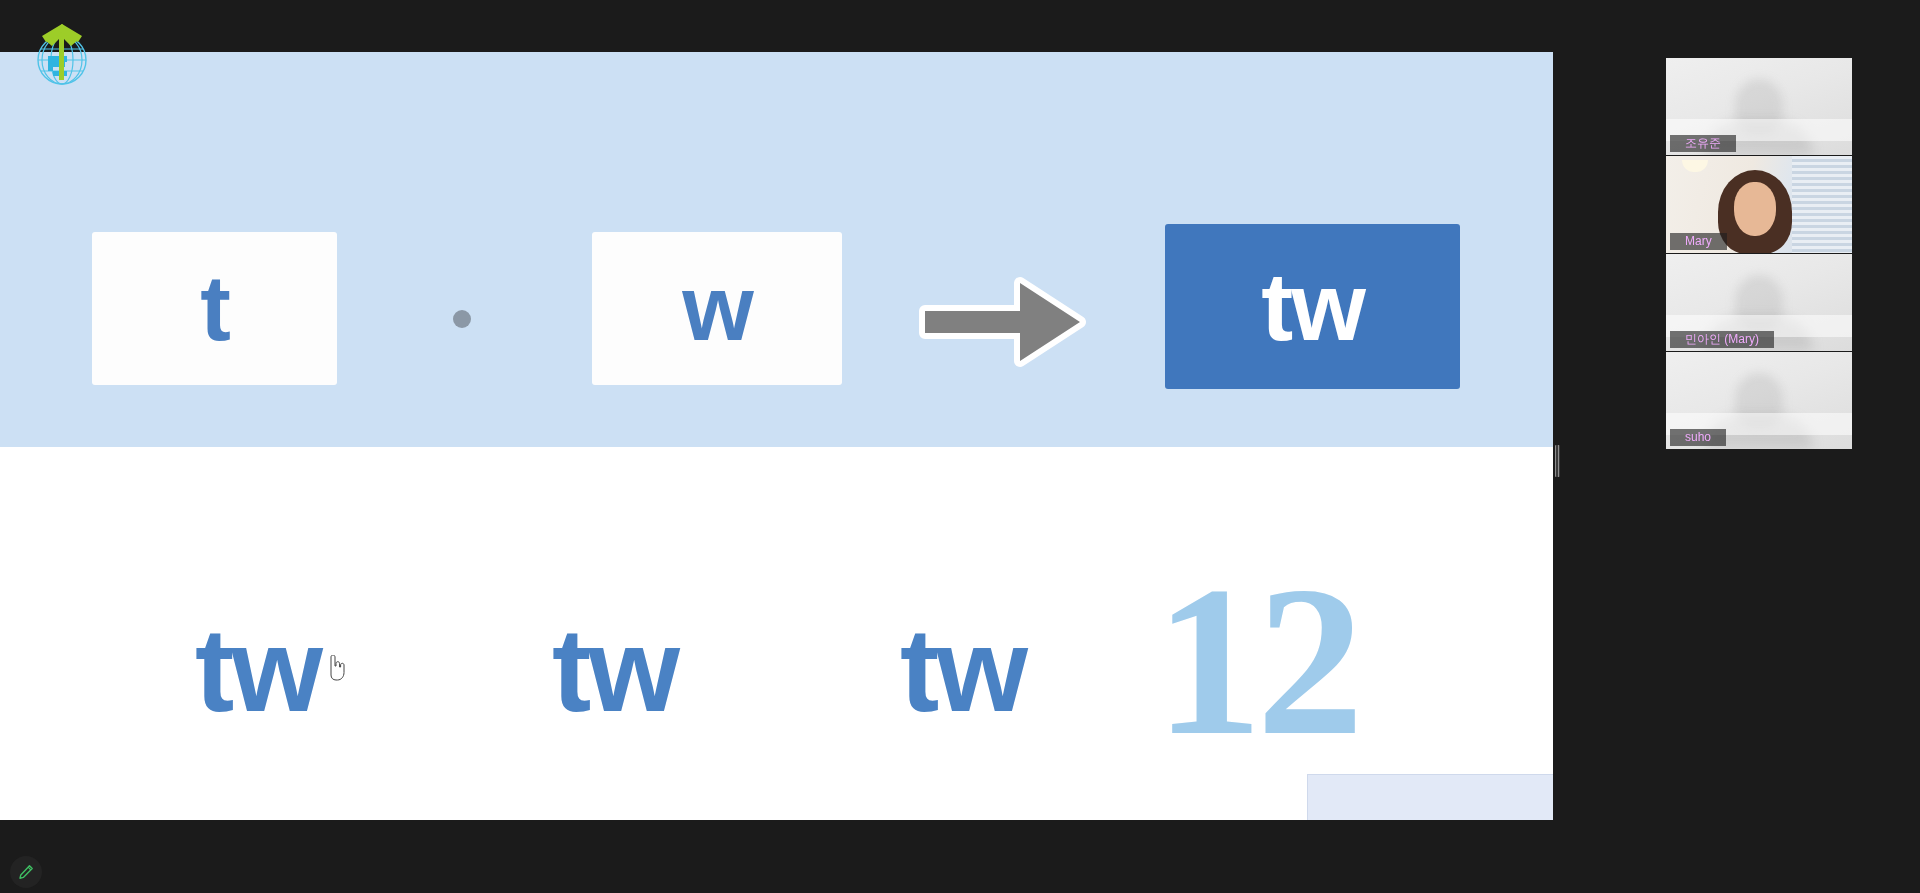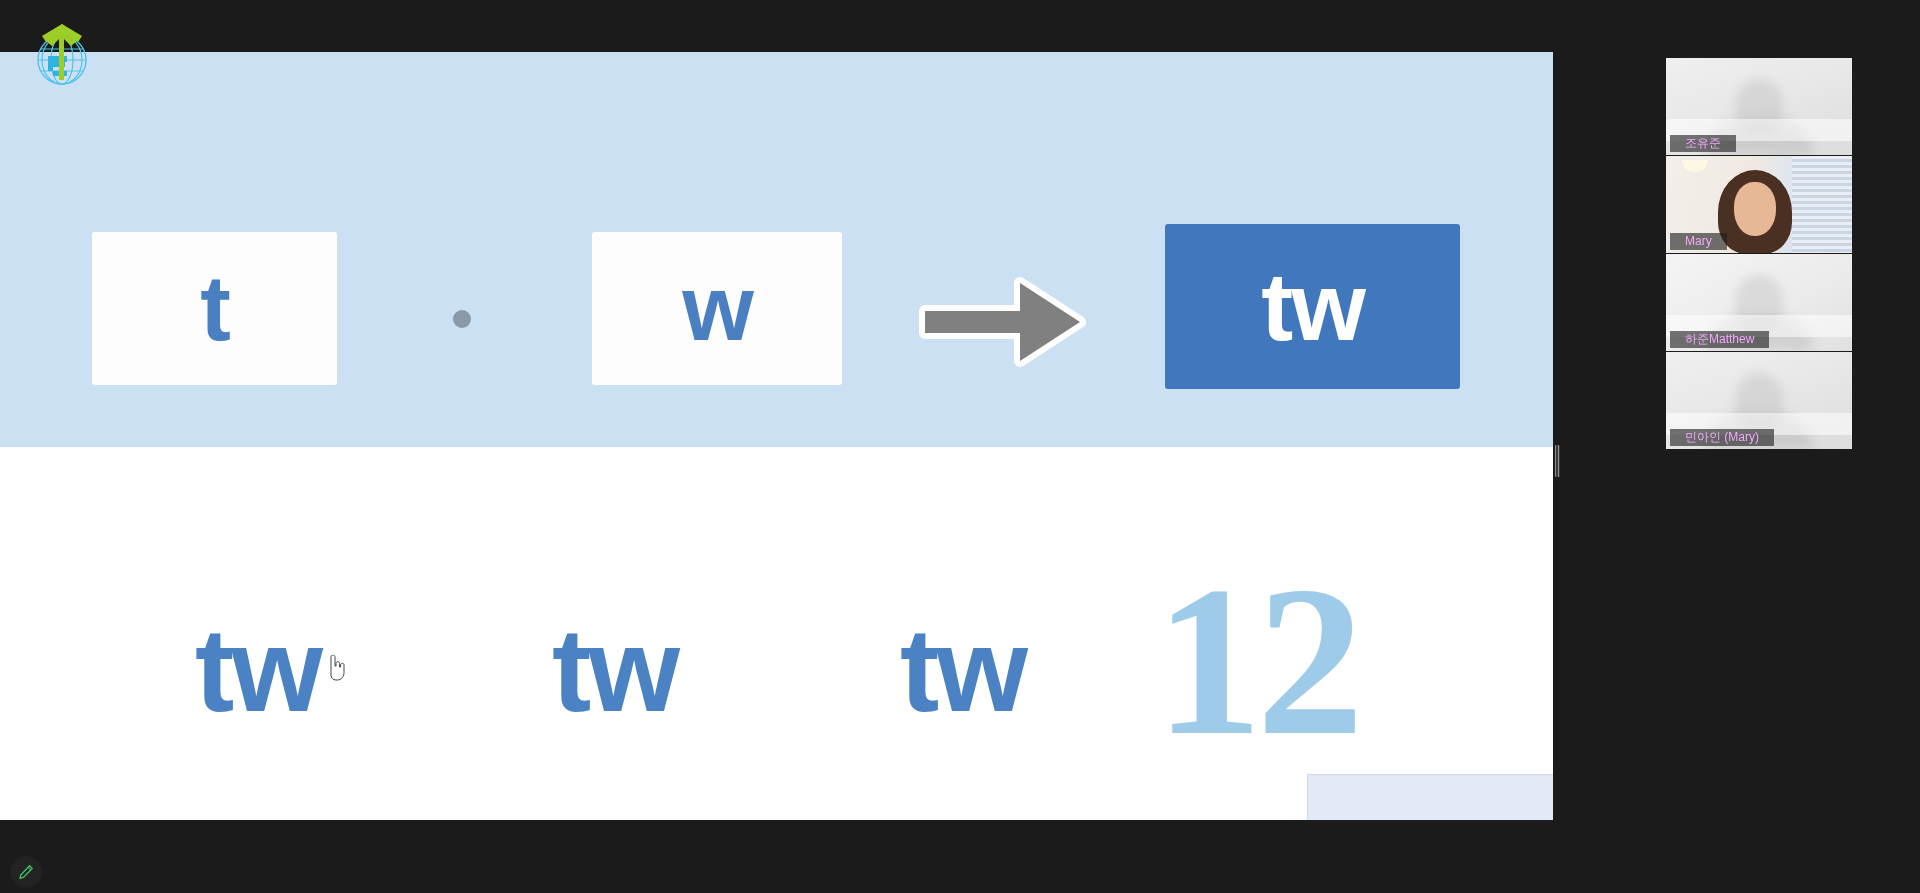--- a/index.html
+++ b/index.html
@@ -218,39 +218,39 @@
     <div class="tile active">
       <div class="vid speaker-cam">
         <div class="blinds"></div>
         <div class="lamp"></div>
         <div class="hair"></div>
         <div class="face2"></div>
       </div>
       <div class="nameplate">Mary</div>
     </div>
 
-    <div class="tile">
-      <div class="vid ph-b">
-        <div class="ph-head"></div>
-        <div class="ph-body"></div>
-        <div class="ph-strip"></div>
-      </div>
-      <div class="nameplate">하준Matthew</div>
-    </div>
 
     <div class="tile">
       <div class="vid ph-a">
         <div class="ph-head"></div>
         <div class="ph-body"></div>
         <div class="ph-strip"></div>
       </div>
       <div class="nameplate">민아인 (Mary)</div>
     </div>
 
 
+    <div class="tile">
+      <div class="vid ph-a">
+        <div class="ph-head"></div>
+        <div class="ph-body"></div>
+        <div class="ph-strip"></div>
+      </div>
+      <div class="nameplate">suho</div>
+    </div>
 
 
   </div>
 
   <div class="annotate">
     <svg width="18" height="18" viewBox="0 0 18 18">
       <path d="M12.5 2.8 L15.2 5.5 L6.3 14.4 L3 15.2 L3.8 11.9 Z" fill="none" stroke="#3fbf63" stroke-width="1.4" stroke-linejoin="round"></path>
       <line x1="11.1" y1="4.2" x2="13.8" y2="6.9" stroke="#3fbf63" stroke-width="1.2"></line>
     </svg>
   </div>

